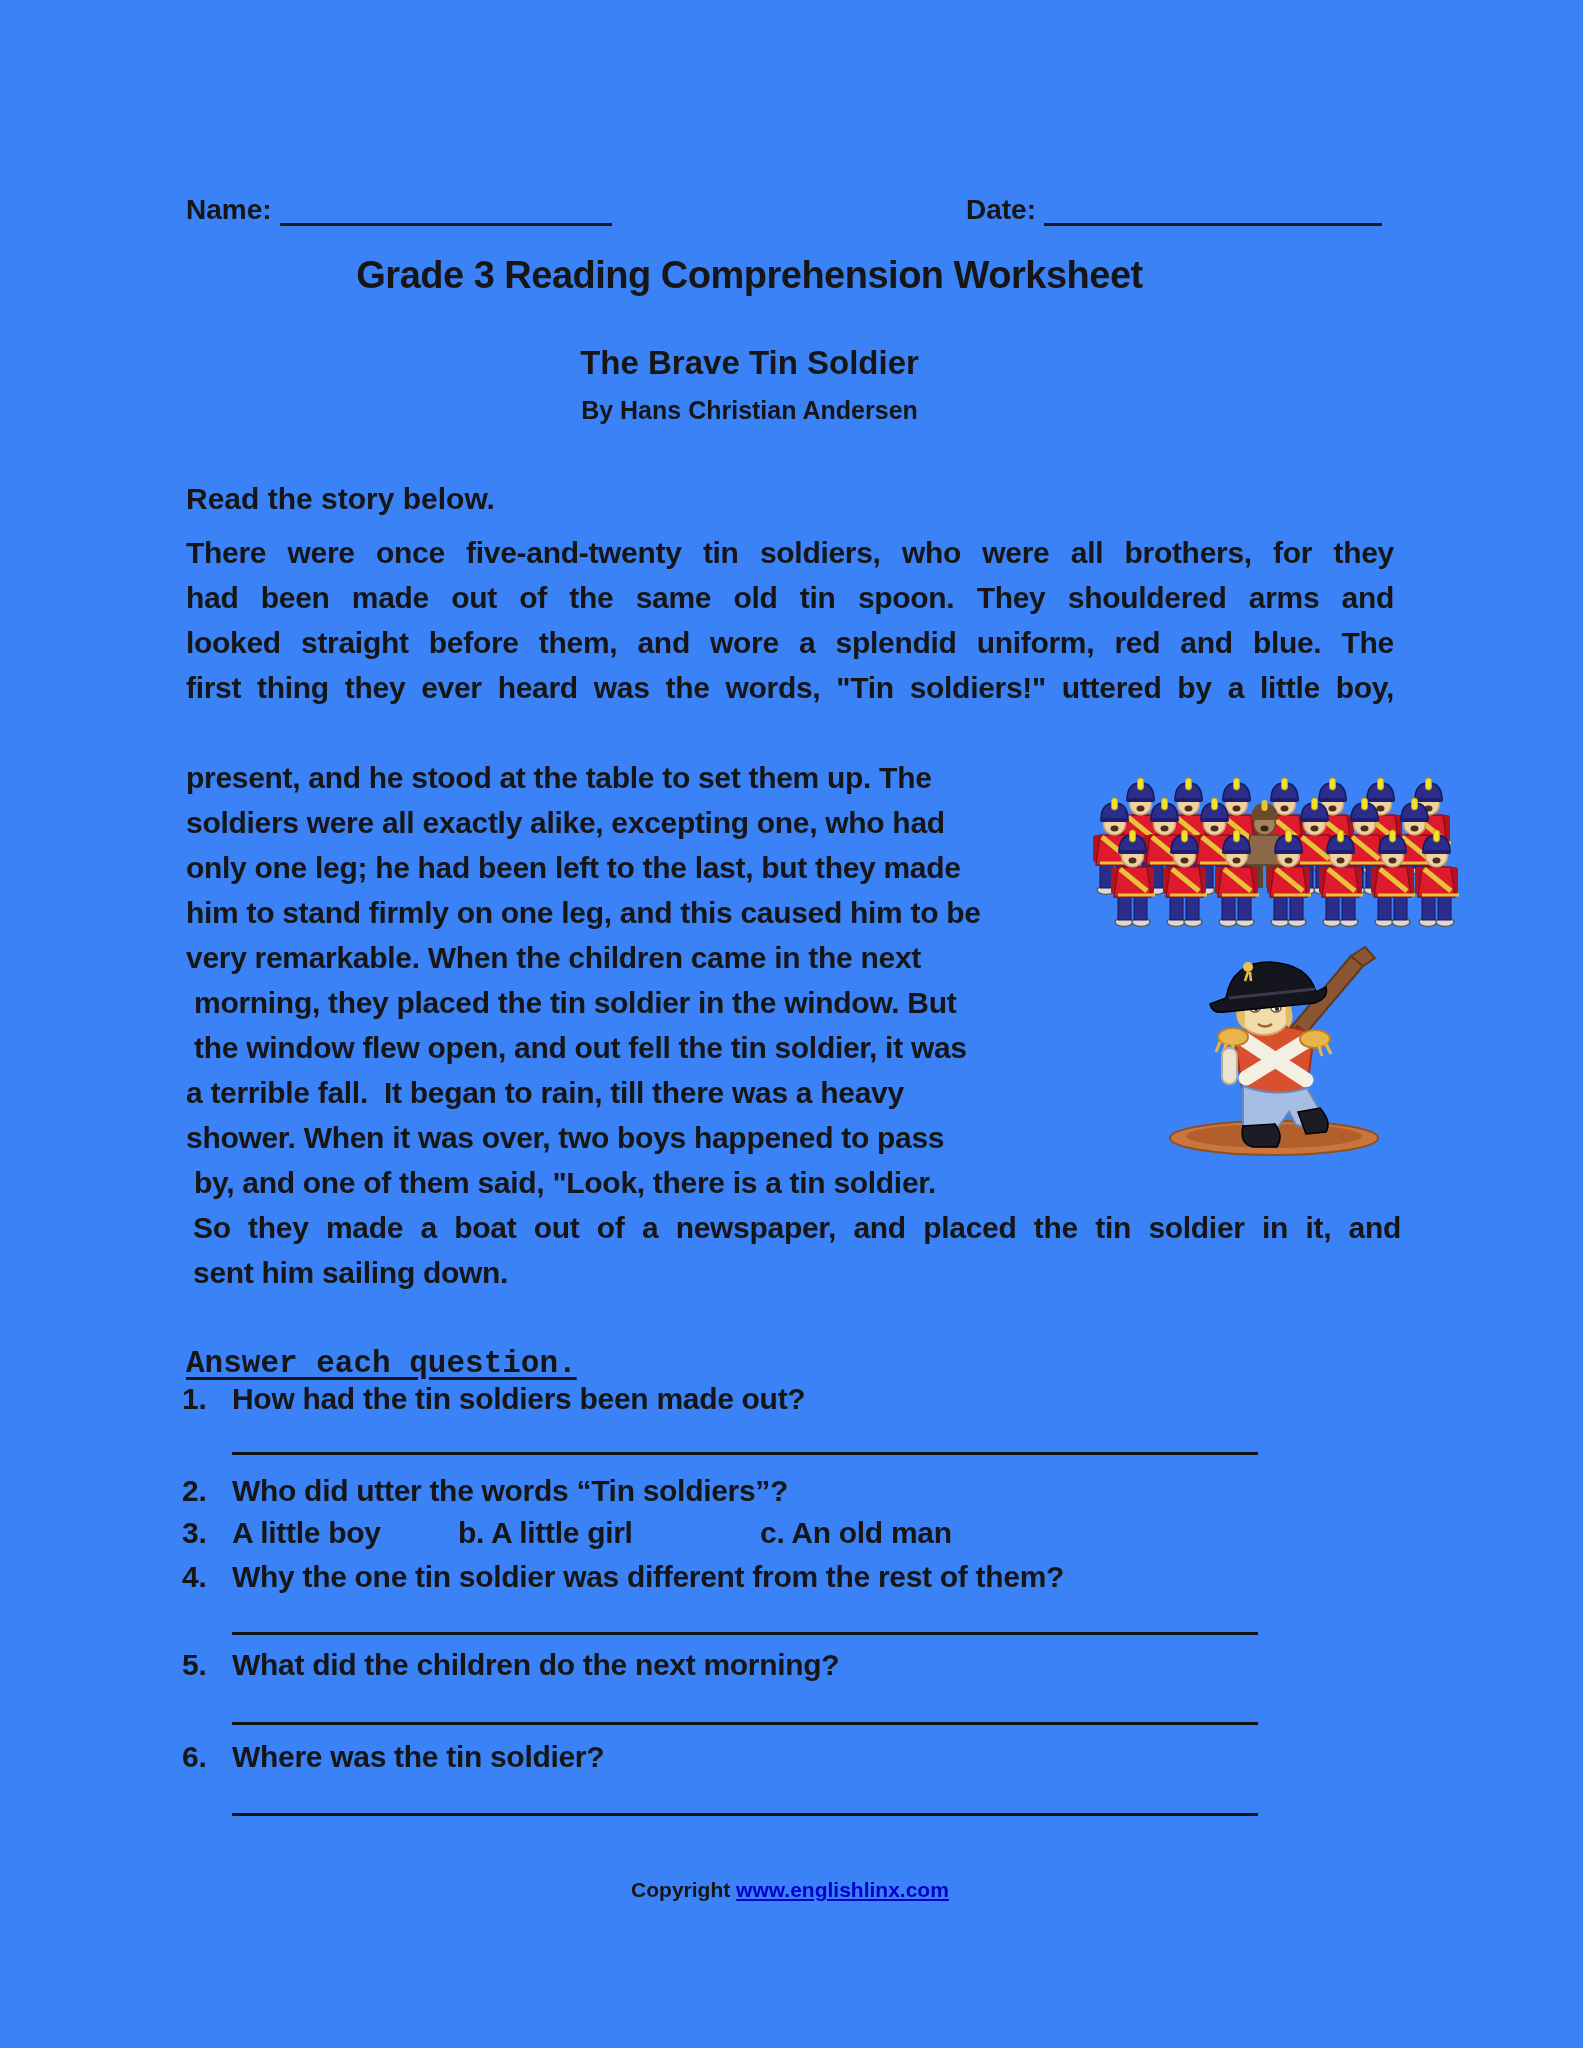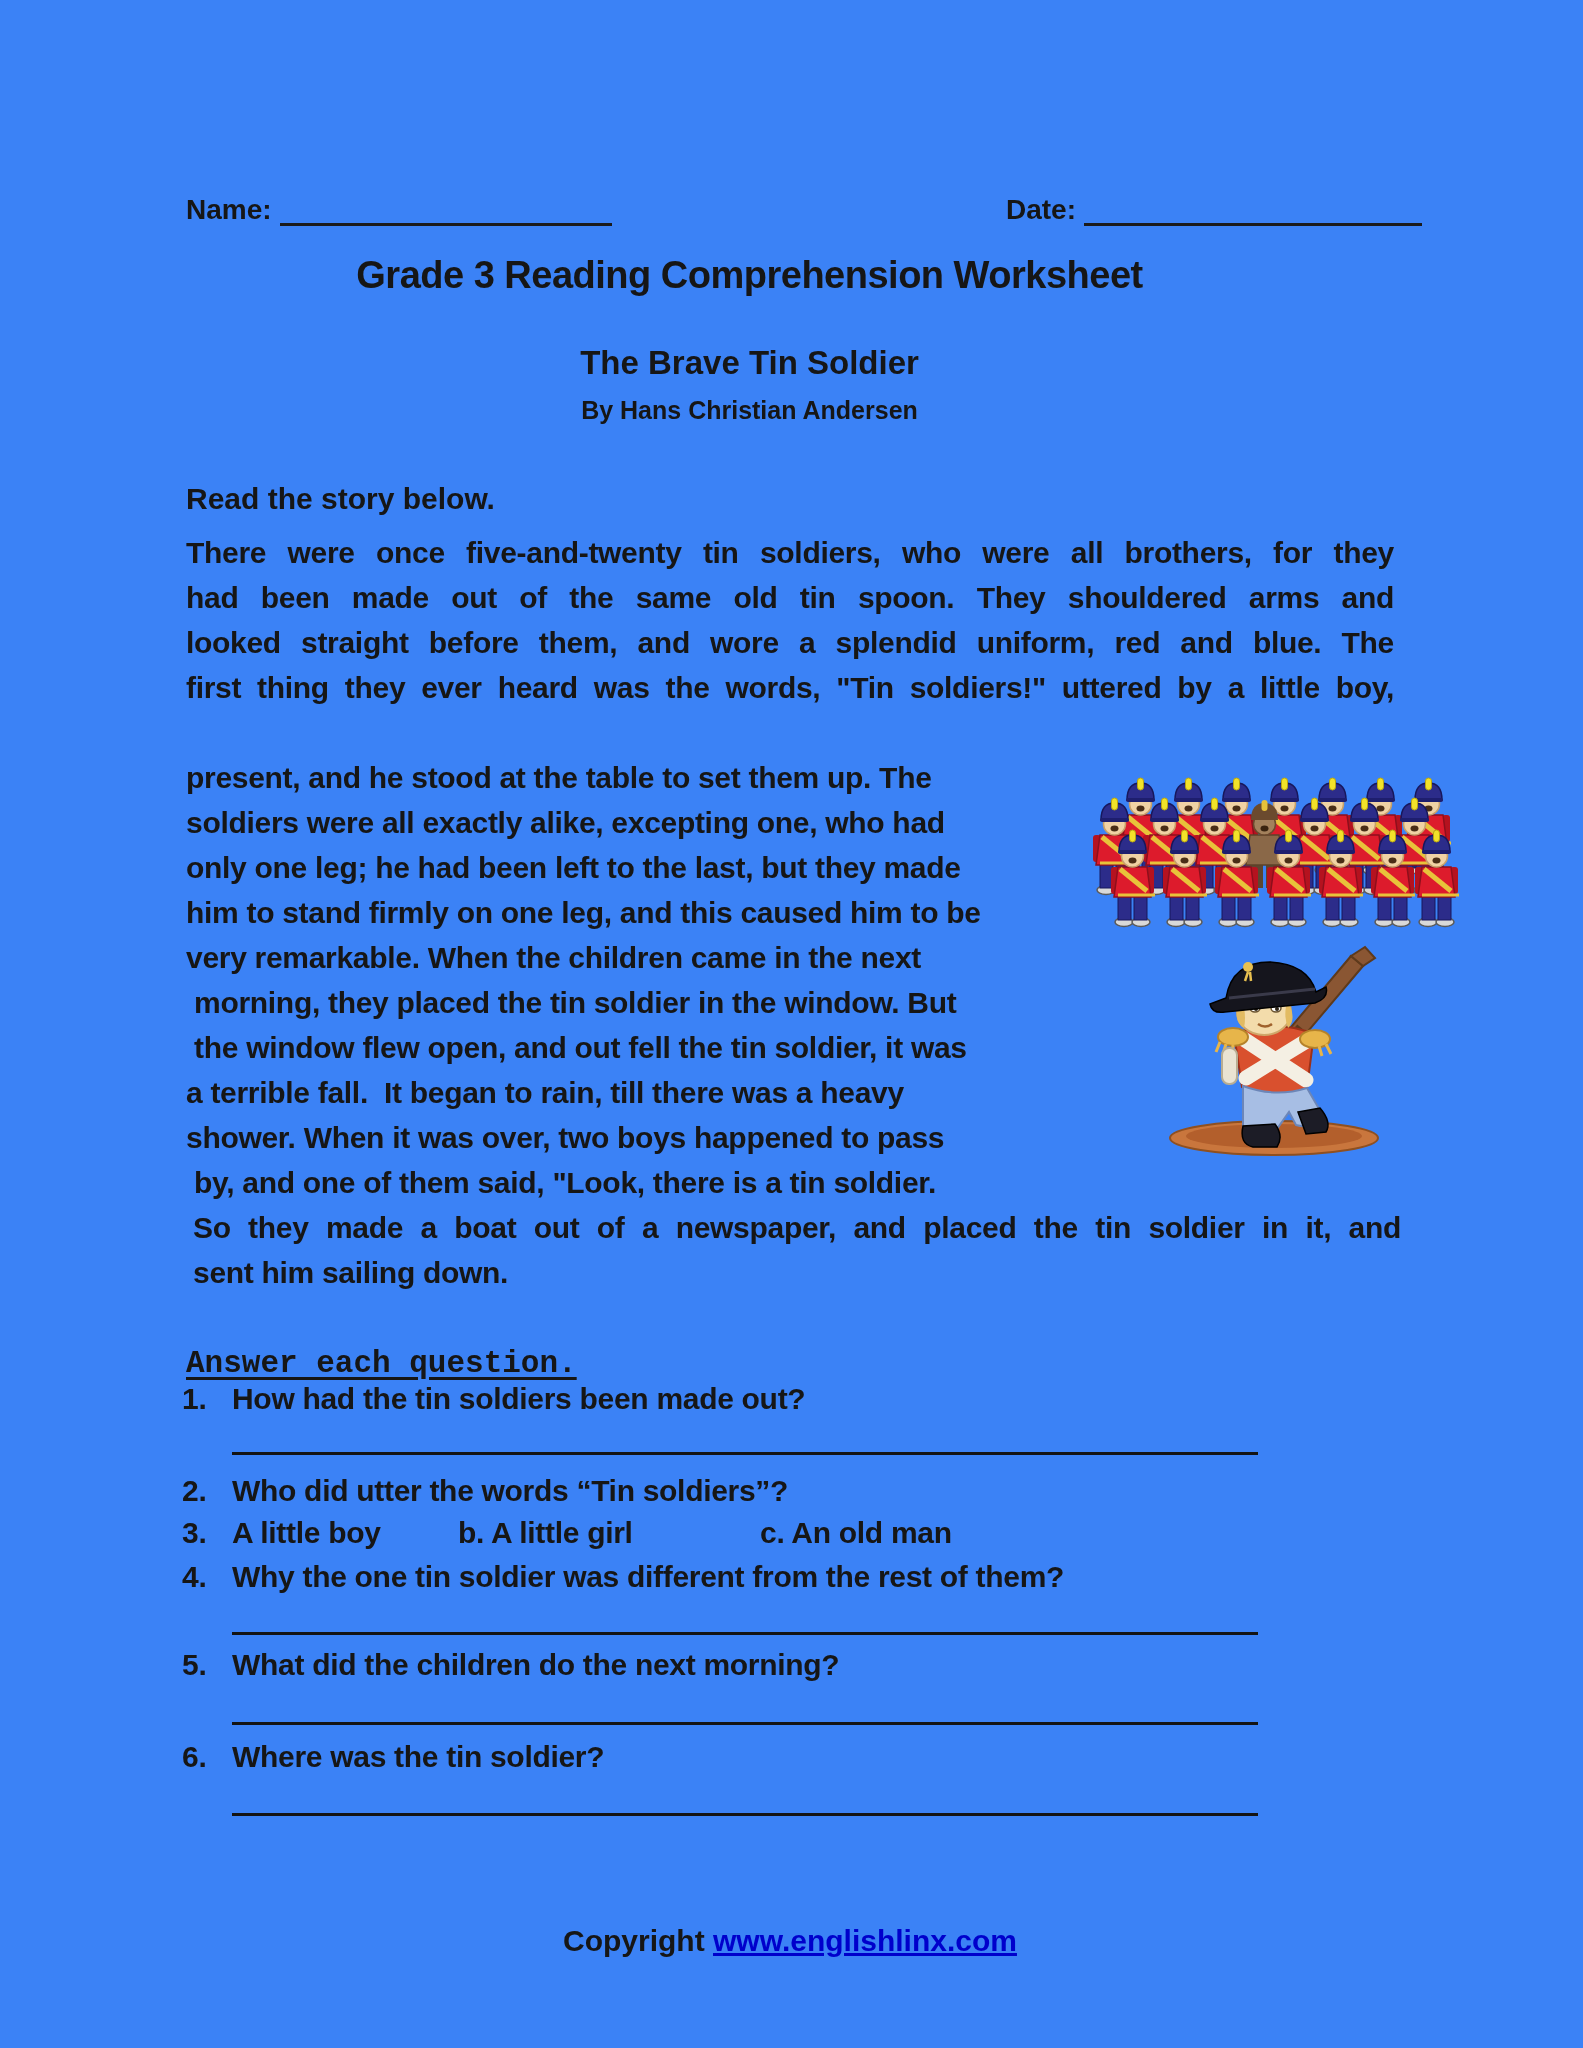--- a/index.html
+++ b/index.html
@@ -5,21 +5,21 @@
   html,body{margin:0;padding:0;background:#e9e9e9;}
   .sheet{
     position:relative;width:1583px;height:2048px;margin:0 auto;
     background:#3b82f6;overflow:hidden;
     font-family:"Liberation Sans",sans-serif;font-weight:bold;color:#161616;
   }
   
   .hgroup{position:absolute;top:194px;font-size:28px;display:flex;align-items:flex-end;}
   .hgroup .hline{display:inline-block;border-bottom:3px solid #1b1b1b;height:24px;margin-left:8px;}
   #name-group{left:186px;} #name-group .hline{width:332px;}
-  #date-group{left:1006px;} #date-group .hline{width:338px;}
+  #date-group{left:966px;} #date-group .hline{width:338px;}
   
   .ctr{position:absolute;left:0;width:1499px;text-align:center;}
   .worksheet-title{top:254px;font-size:38px;letter-spacing:-0.5px;}
   .story-title{top:344px;font-size:33px;}
   .byline{top:396px;font-size:25px;}
   
   .read-instruction{position:absolute;left:186px;top:482px;font-size:30px;}
   .story-block{position:absolute;left:186px;font-size:30px;line-height:45px;letter-spacing:-0.3px;}
   #story-top{top:530px;width:1208px;}
   #story-wrap{top:755px;width:1208px;}
@@ -34,21 +34,21 @@
     text-decoration:underline;text-decoration-thickness:3px;text-underline-offset:5px;font-family:Liberation Mono, monospace;}
   .q{position:absolute;left:182px;font-size:30px;letter-spacing:-0.3px;white-space:nowrap;}
   .qnum{display:inline-block;width:50px;}
   #q1{top:1382px;} #q2{top:1474px;} #q3{top:1516px;}
   #q4{top:1560px;} #q5{top:1648px;} #q6{top:1740px;}
   .choice1{display:inline-block;width:226px;}
   .choice2{display:inline-block;width:302px;}
   .aline{position:absolute;left:232px;width:1026px;border-top:3px solid #141414;height:0;}
   #aline-1{top:1452px;} #aline-2{top:1632px;} #aline-3{top:1722px;} #aline-4{top:1813px;}
   
-  .footer{position:absolute;left:186px;top:1924px;width:1208px;text-align:center;font-size:30px;}
+  .footer{position:absolute;left:186px;top:1878px;width:1208px;text-align:center;font-size:21px;}
   .footer a{color:#0000cc;text-decoration:underline;font-weight:bold;}
 </style>
 </head>
 <body>
 
 <div class="sheet">
 
   <div class="hgroup" id="name-group">
     <span>Name:</span>
     <span class="hline"></span>

